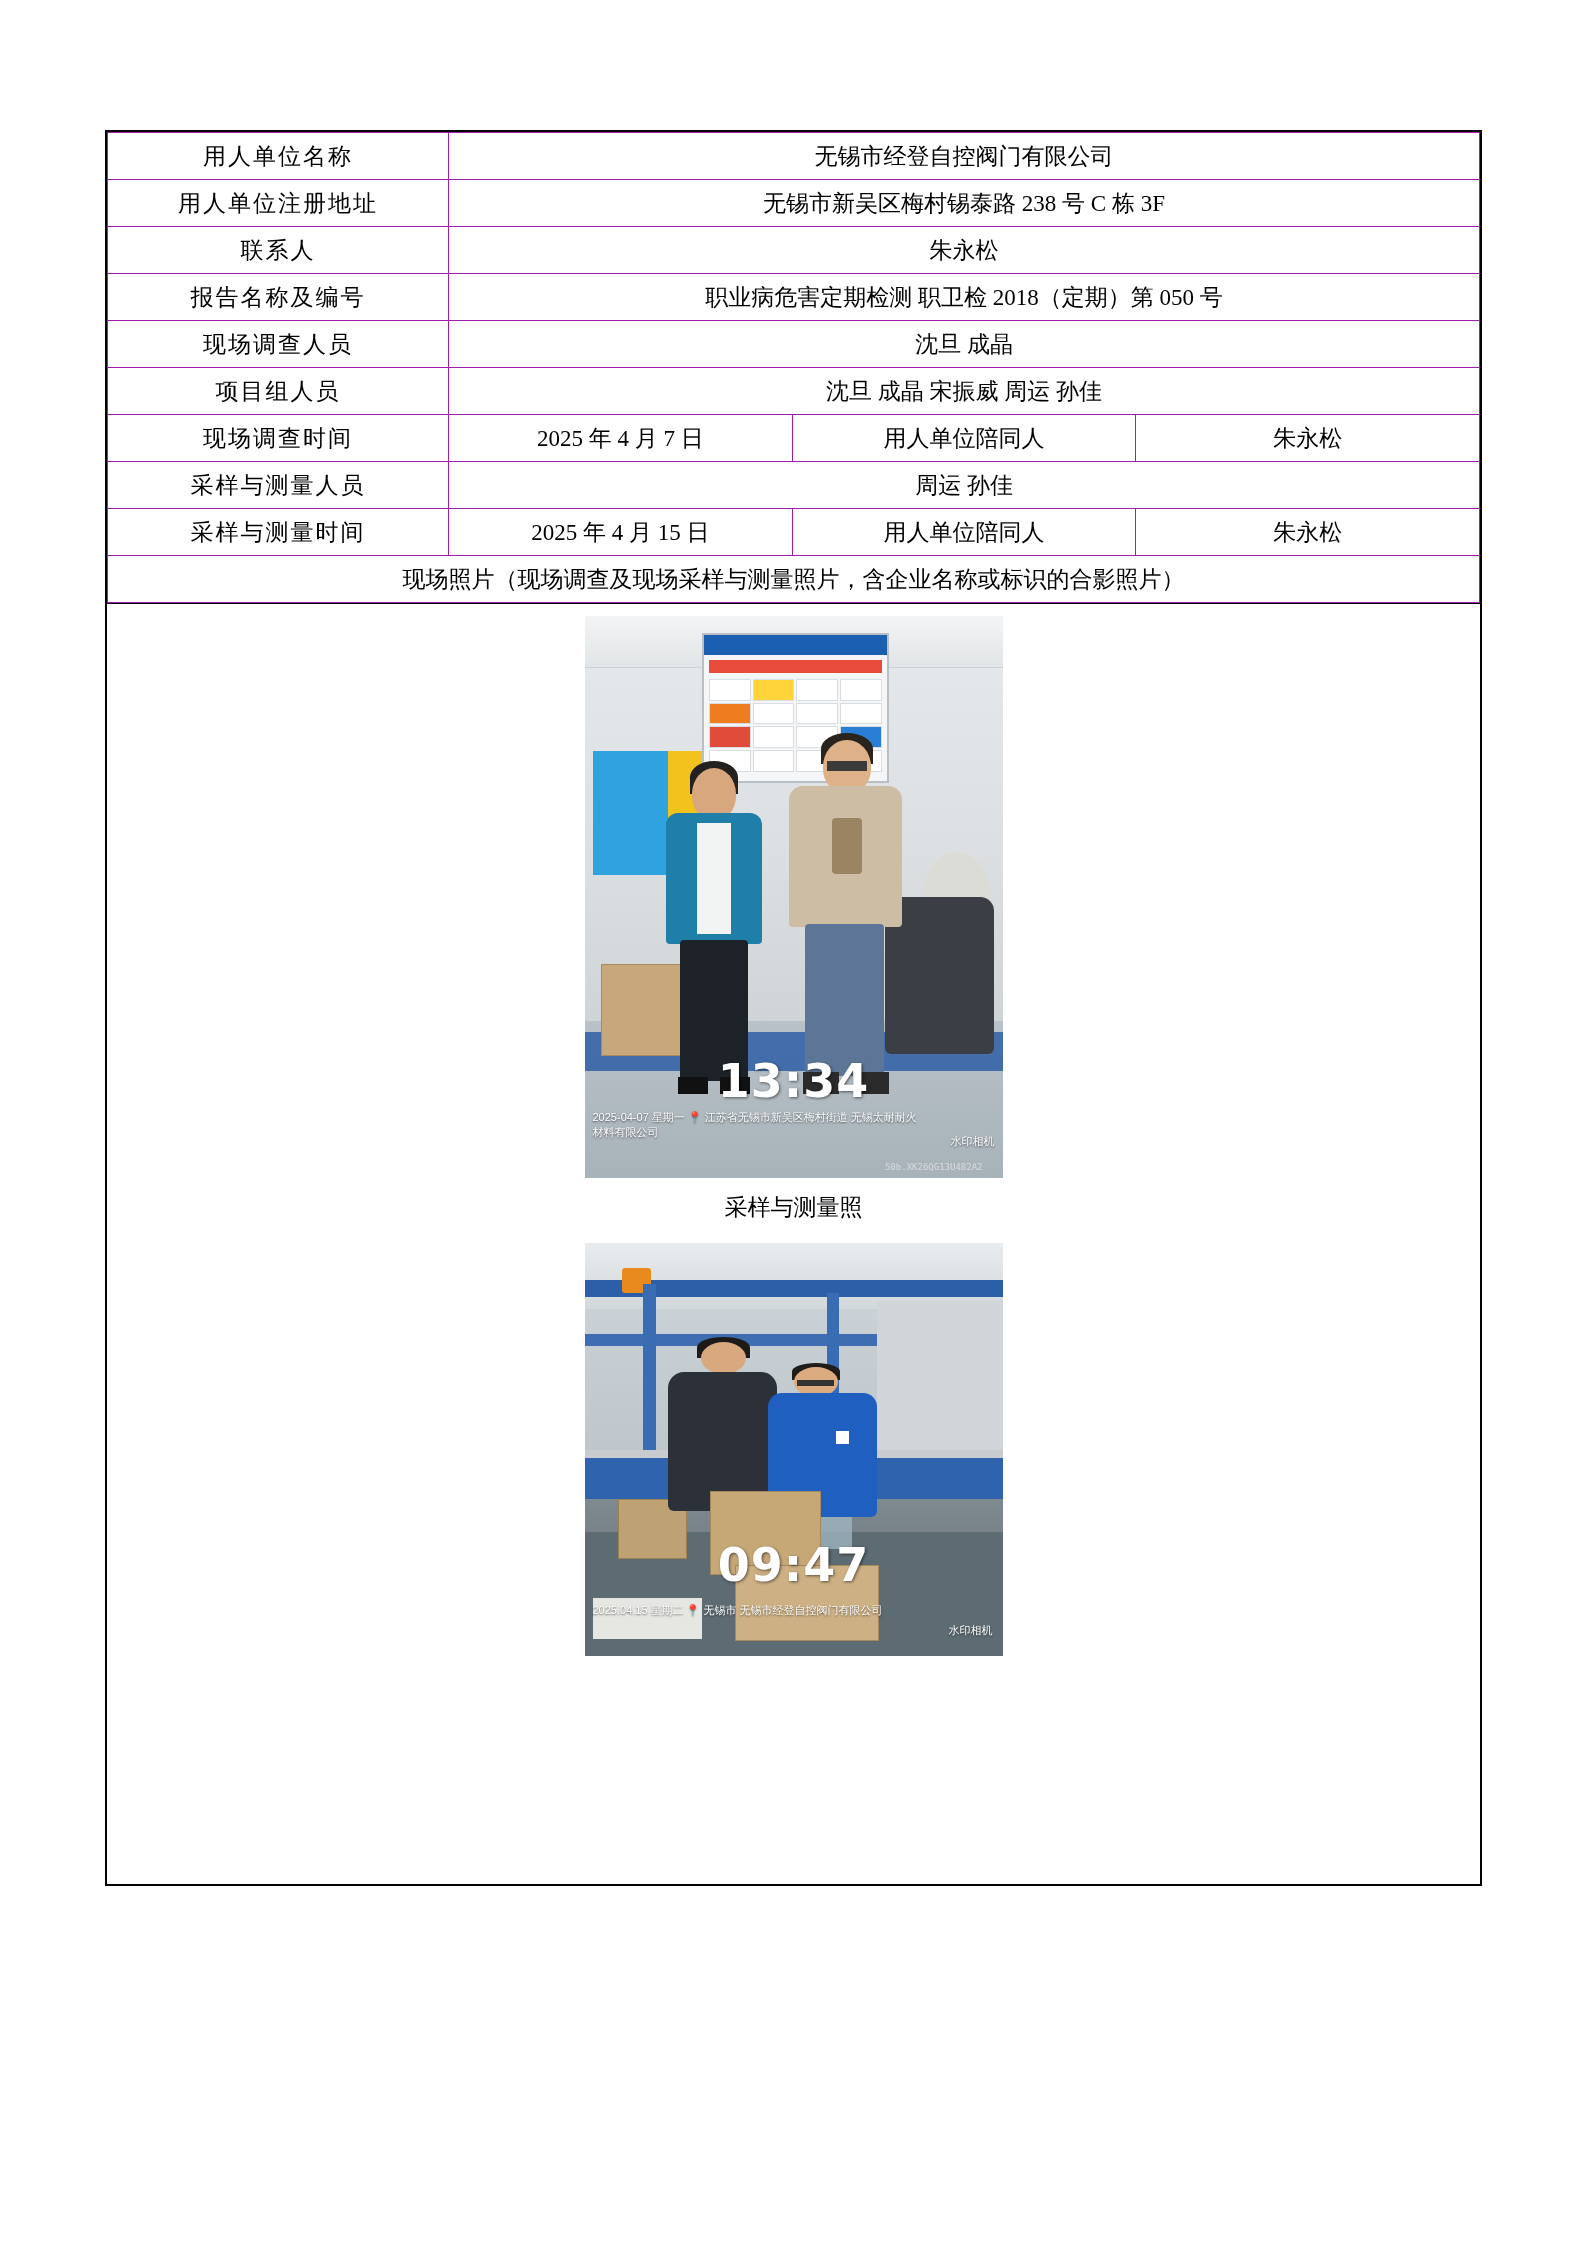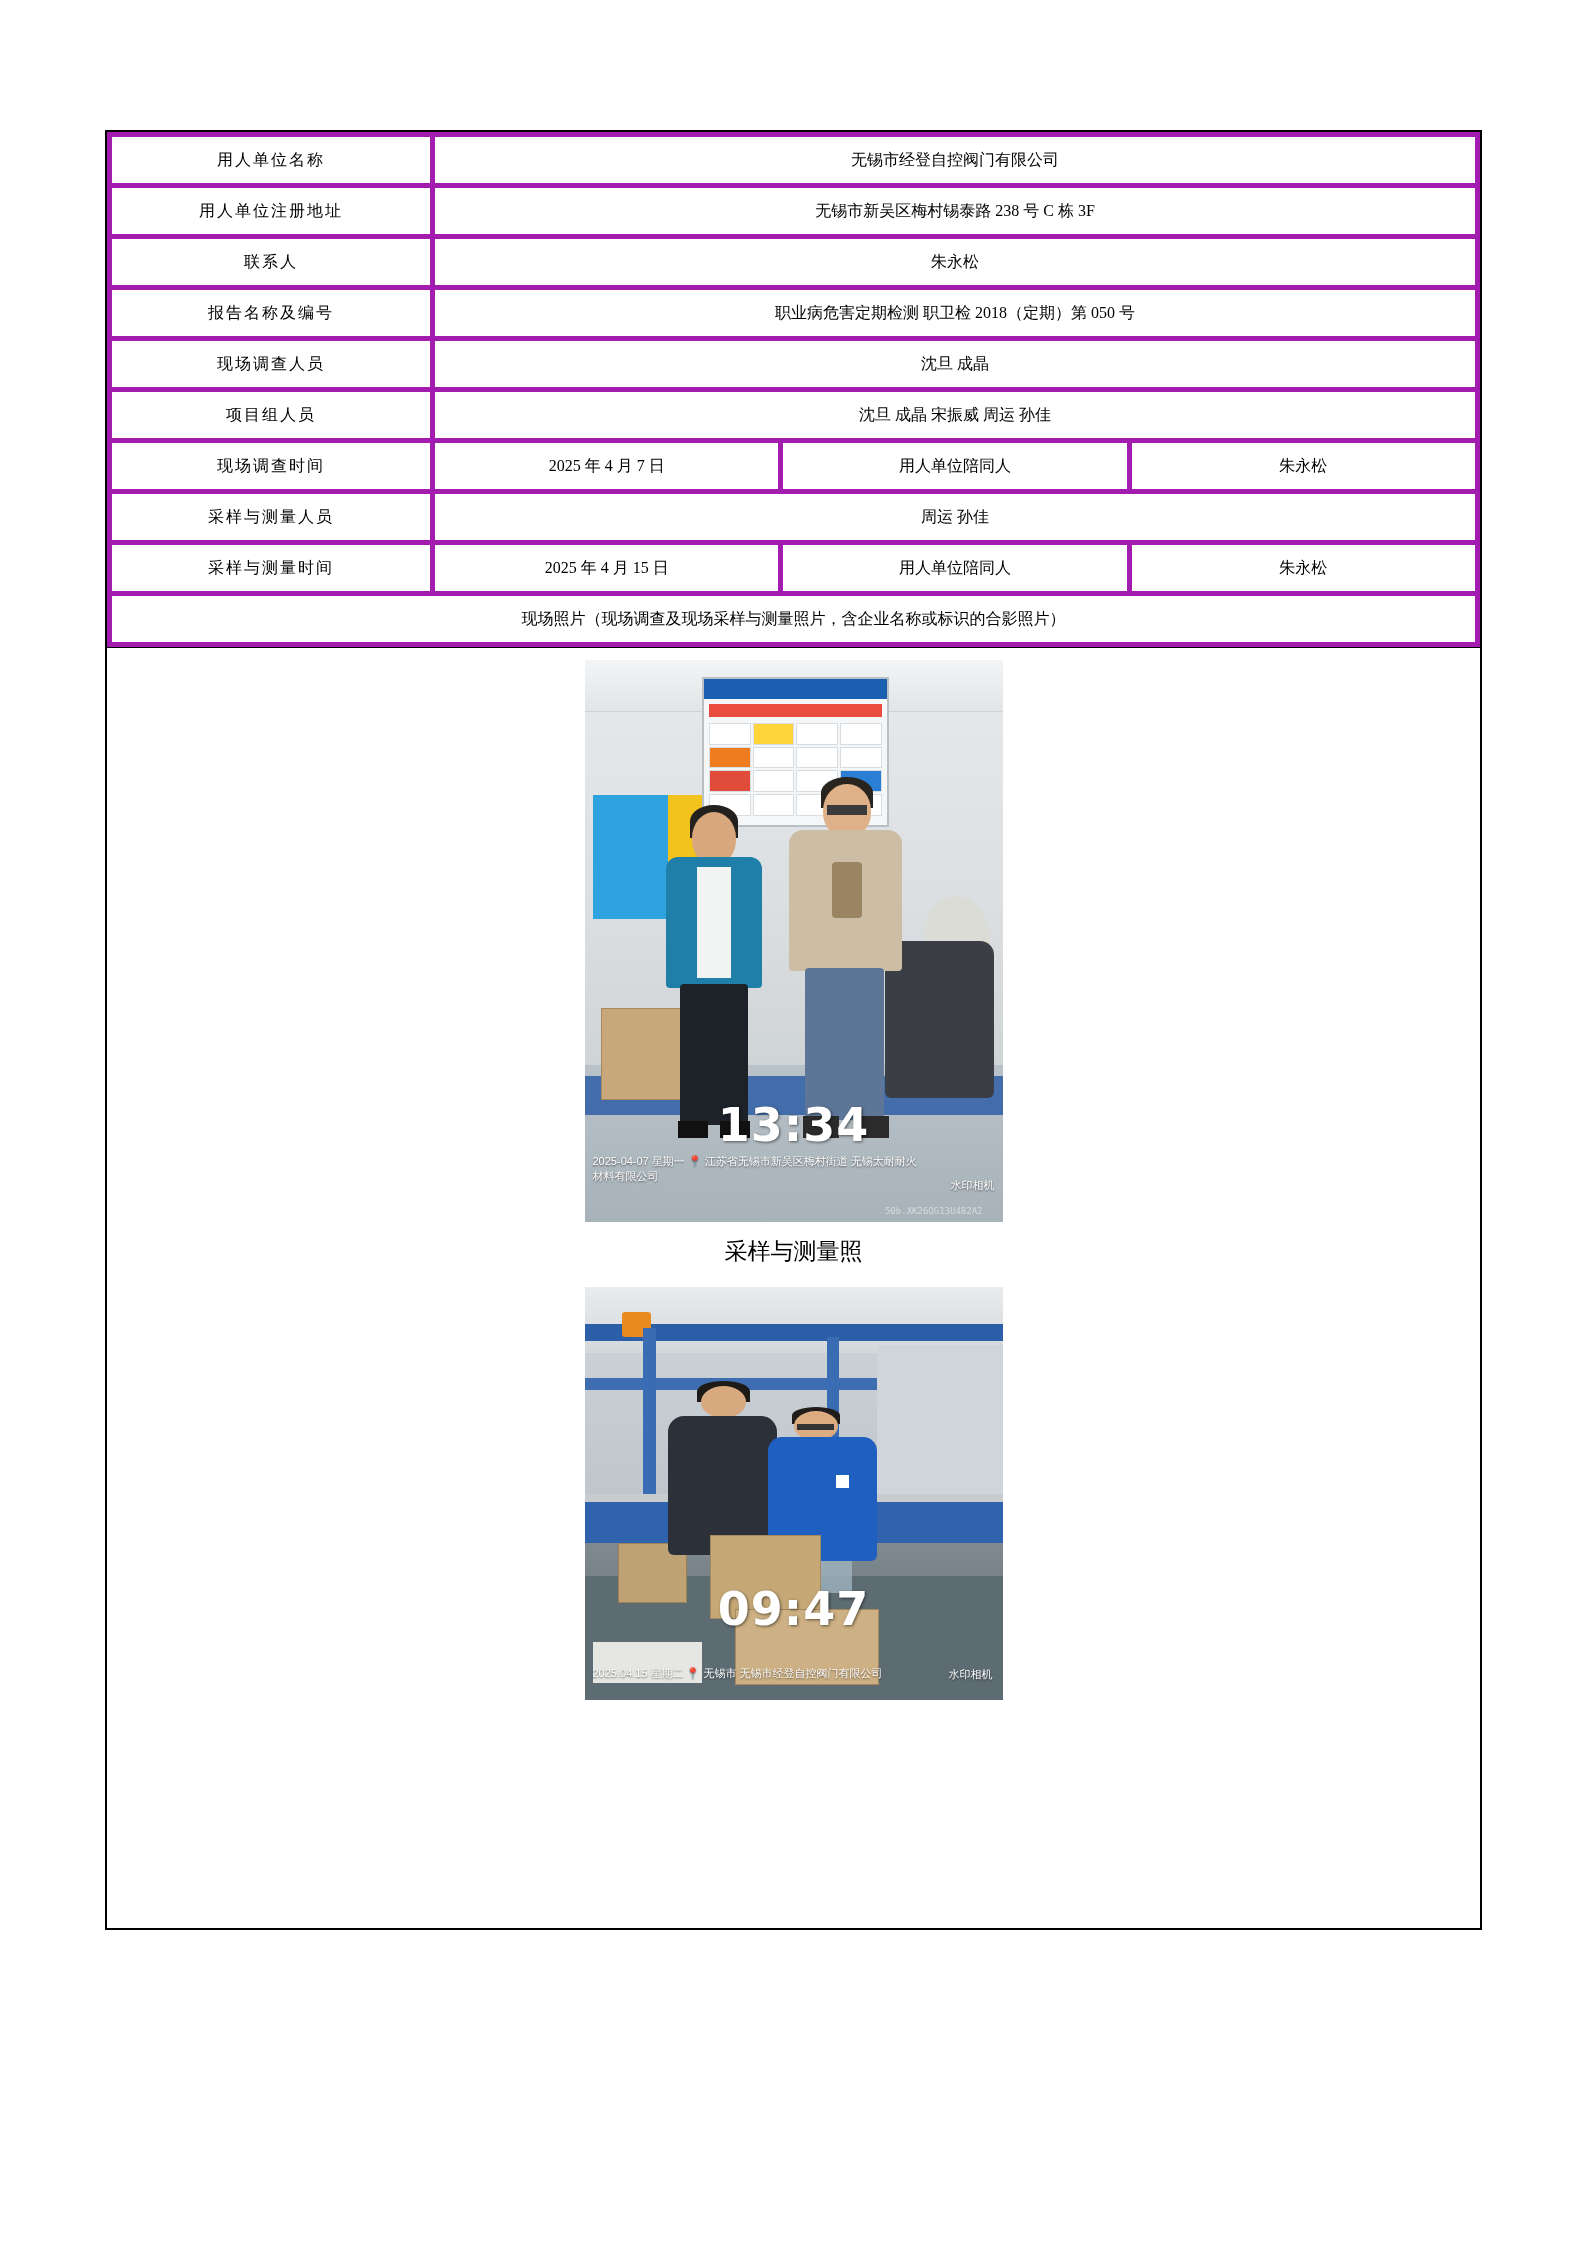--- a/index.html
+++ b/index.html
@@ -22,26 +22,26 @@
     width: 1377px;
     box-sizing: border-box;
     border: 2px solid #000000;
   }
   table.info {
     width: 100%;
     border-collapse: collapse;
     table-layout: fixed;
   }
   table.info td {
-    border: 5px solid #a21caf;
+    border: 1px solid #a21caf;
     height: 42px;
-    font-size: 16px;
+    font-size: 23px;
     text-align: center;
     vertical-align: middle;
-    padding: 2px 9px;
+    padding: 2px 20px;
     font-family: "Liberation Serif", "DejaVu Serif", serif;
   }
   td.label {
     width: 300px;
     letter-spacing: 2px;
   }
   .photos-header td {
     font-size: 23px;
     height: 44px;
     margin-left: 12px;
@@ -204,21 +204,21 @@
   .p2-personA .hair { left:27%; top:-2%; width:48%; height:9%; background:#1d1a18; border-radius:50% 50% 0 0; position:absolute;}
   .p2-personA .torso { left:0; top:13%; width:100%; height:60%; background:#2c3039; border-radius:16px 16px 6px 6px; position:absolute;}
   .p2-personA .arm { left:72%; top:32%; width:30%; height:12%; background:#2c3039; position:absolute; transform:rotate(12deg);}
   .p2-personB { left:44%; top:30%; width:26%; height:52%; position:absolute; }
   .p2-personB .head { left:24%; top:0; width:40%; height:14%; background:#dcac80; border-radius:50%; position:absolute;}
   .p2-personB .hair { left:22%; top:-2%; width:44%; height:8%; background:#201c19; border-radius:50% 50% 0 0; position:absolute;}
   .p2-personB .glasses { left:26%; top:6%; width:34%; height:3%; background:#333; position:absolute;}
   .p2-personB .torso { left:0; top:12%; width:100%; height:58%; background:#1f5fc0; border-radius:14px 14px 6px 6px; position:absolute;}
   .p2-personB .badge { left:62%; top:30%; width:12%; height:6%; background:#ffffff; position:absolute;}
   .p2-time { left:50%; transform:translateX(-50%); bottom:64px; font-size:46px; }
-  .p2-line1 { left:8px; bottom:19px; width:330px;}
+  .p2-line1 { left:8px; bottom:38px; width:330px;}
   .p2-brand { position:absolute; right:10px; bottom:18px; color:#fff; font-size:11px; font-family:"Liberation Sans",sans-serif; text-shadow:0 1px 2px rgba(0,0,0,.6);}
 </style>
 </head>
 <body>
 
 <div class="page">
 
   <table class="info">
     <tbody>
         <tr>

